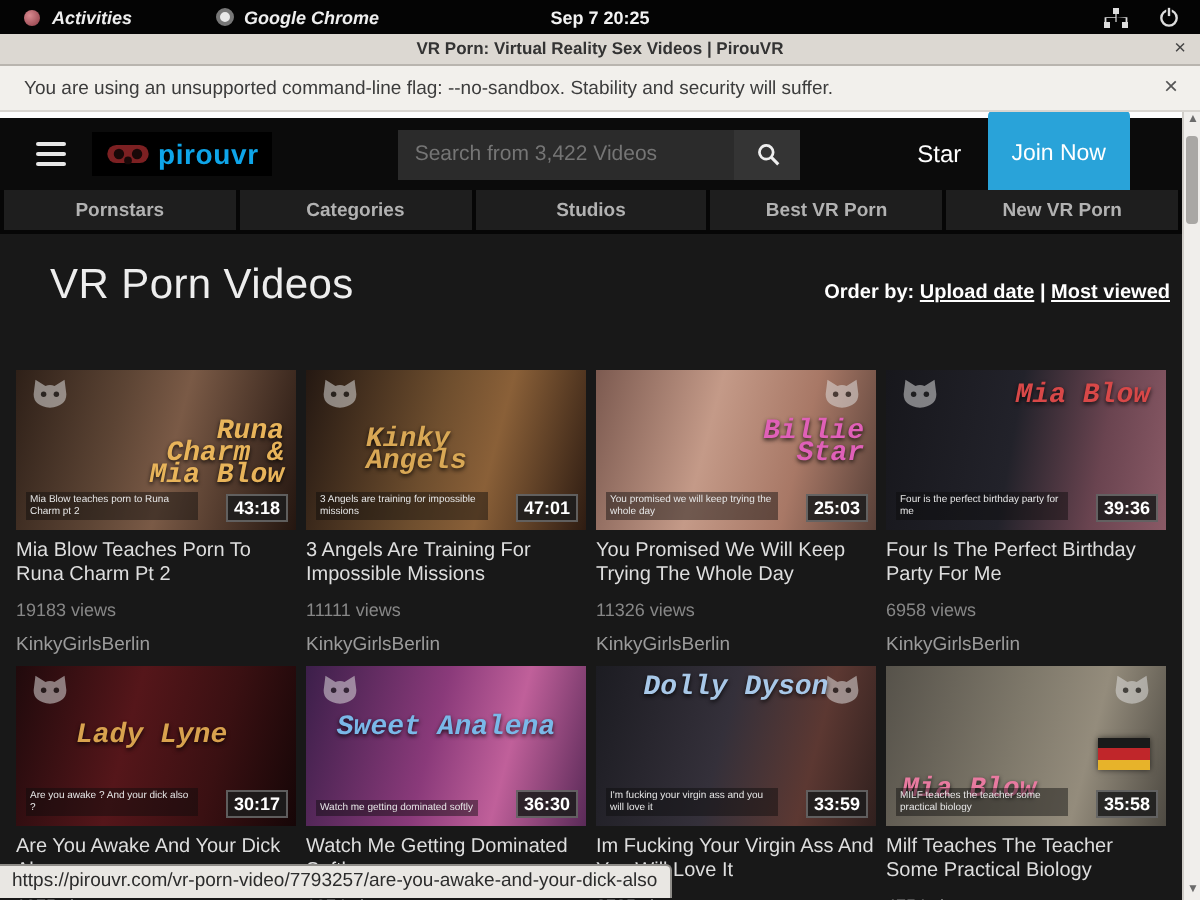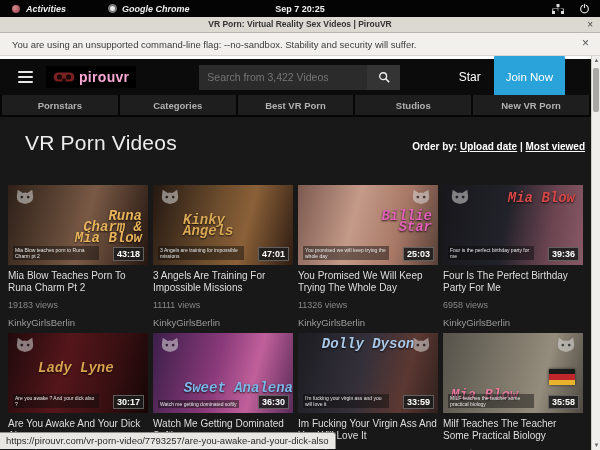--- a/index.html
+++ b/index.html
@@ -28,21 +28,21 @@
 
   
   .viewport { position:absolute; top:56px; left:0; width:591px; height:394px; background:#181818; overflow:hidden; }
   .white-strip { height:3px; background:#fdfdfd; }
 
   
   .site-header { height:36px; background:#0b0b0b; display:flex; align-items:center; padding:0 26px 0 18px; }
   .burger { width:15px; display:flex; flex-direction:column; gap:3px; cursor:pointer; }
   .burger span { height:2px; background:#e8e8e8; border-radius:1px; }
   .logo { display:flex; align-items:center; gap:4px; margin-left:13px; background:#000; padding:3px 7px; }
-  .logo-text { color:#f9a8d4; font-weight:bold; font-size:14px; letter-spacing:.3px; }
+  .logo-text { color:#0ea5e9; font-weight:bold; font-size:14px; letter-spacing:.3px; }
   .search-wrap { display:flex; margin-left:63px; }
   .search-input { width:168px; height:25px; background:#2b2b2b; border:0; outline:0; color:#969696; font-size:10.5px; padding:0 8px; font-family:"Liberation Sans", sans-serif; }
   .search-btn { width:33px; height:25px; background:#343434; border:0; display:flex; align-items:center; justify-content:center; cursor:pointer; }
   .login { margin-left:auto; color:#fff; font-size:12px; cursor:pointer; }
   .join-btn { margin-left:13px; border:0; color:#fff; font-size:11.5px; padding:16px 12px; border-radius:3px; cursor:pointer; background:#29a3d9; font-family:"Liberation Sans", sans-serif; }
 
   
   .nav { height:22px; background:#060606; display:flex; gap:2px; padding:0 2px 2px 2px; }
   .nav-item { flex:1; background:#1e1e1e; color:#b2b2b2; font-size:9.5px; font-weight:bold; text-align:center; line-height:21px; cursor:pointer; }
 
@@ -53,21 +53,21 @@
   .order-by a { color:#fff; text-decoration:underline; cursor:pointer; }
 
   
   .grid { display:grid; grid-template-columns:repeat(4,140px); gap:5px; margin-left:8px; }
   .card { width:140px; }
   .thumb { position:relative; width:140px; height:80px; background:#333; overflow:hidden; cursor:pointer; }
   .cat-mask { position:absolute; top:3px; left:6px; width:22px; height:20px; opacity:.65; }
   .overlay-name { position:absolute; font-family:Liberation Mono, monospace; font-style:italic; font-weight:bold; font-size:14px; line-height:11px; text-shadow:0 1px 2px rgba(0,0,0,.8); max-width:80px; }
   .pos-r  { right:6px; top:26px; text-align:right; }
   .pos-l  { left:30px; top:30px; }
-  .pos-c  { left:0; right:0; top:26px; text-align:right; max-width:none;margin-top:24px; }
+  .pos-c  { left:0; right:0; top:26px; text-align:center; max-width:none; }
   .pos-tr { right:8px; top:8px; text-align:right; }
   .pos-t  { left:0; right:0; top:6px; text-align:center; max-width:none; }
   .pos-bl { left:8px; bottom:12px; }
   .caption { position:absolute; left:5px; bottom:5px; max-width:86px; font-size:5px; line-height:6px; color:#e6e6e6; background:rgba(10,10,10,.45); padding:1px 2px; }
   .duration { position:absolute; right:4px; bottom:4px; background:rgba(28,28,28,.88); border:1px solid rgba(160,160,160,.5); color:#fff; font-size:9px; font-weight:bold; padding:0 3px; line-height:12px;margin-top:22px; }
   .flag-de { position:absolute; right:8px; top:36px; width:26px; height:16px; box-shadow:0 0 3px rgba(0,0,0,.6); }
   .flag-de div { height:33.33%; }
   .fd1 { background:#1a1a1a; } .fd2 { background:#c0262a; } .fd3 { background:#e7b32a; }
   .v-title { margin-top:5px; color:#dedede; font-size:10px; line-height:11.5px; height:23px; overflow:hidden; cursor:pointer; }
   .v-views { margin-top:7px; color:#878787; font-size:9px; }
@@ -158,22 +158,22 @@
             </svg>
         </button>
       </div>
       <div class="login">Star</div>
       <button class="join-btn" style="background: rgb(41, 163, 217);">Join Now</button>
     </div>
 
     <div class="nav">
         <div class="nav-item">Pornstars</div>
         <div class="nav-item">Categories</div>
+        <div class="nav-item">Studios</div>
         <div class="nav-item">Best VR Porn</div>
-        <div class="nav-item">Studios</div>
         <div class="nav-item">New VR Porn</div>
       </div>
 
     <div class="page-head">
       <div class="page-title">VR Porn Videos</div>
       <div class="order-by">
         <span>Order by:</span>
         <a>Upload date</a>
         <span>|</span>
         <a>Most viewed</a>

